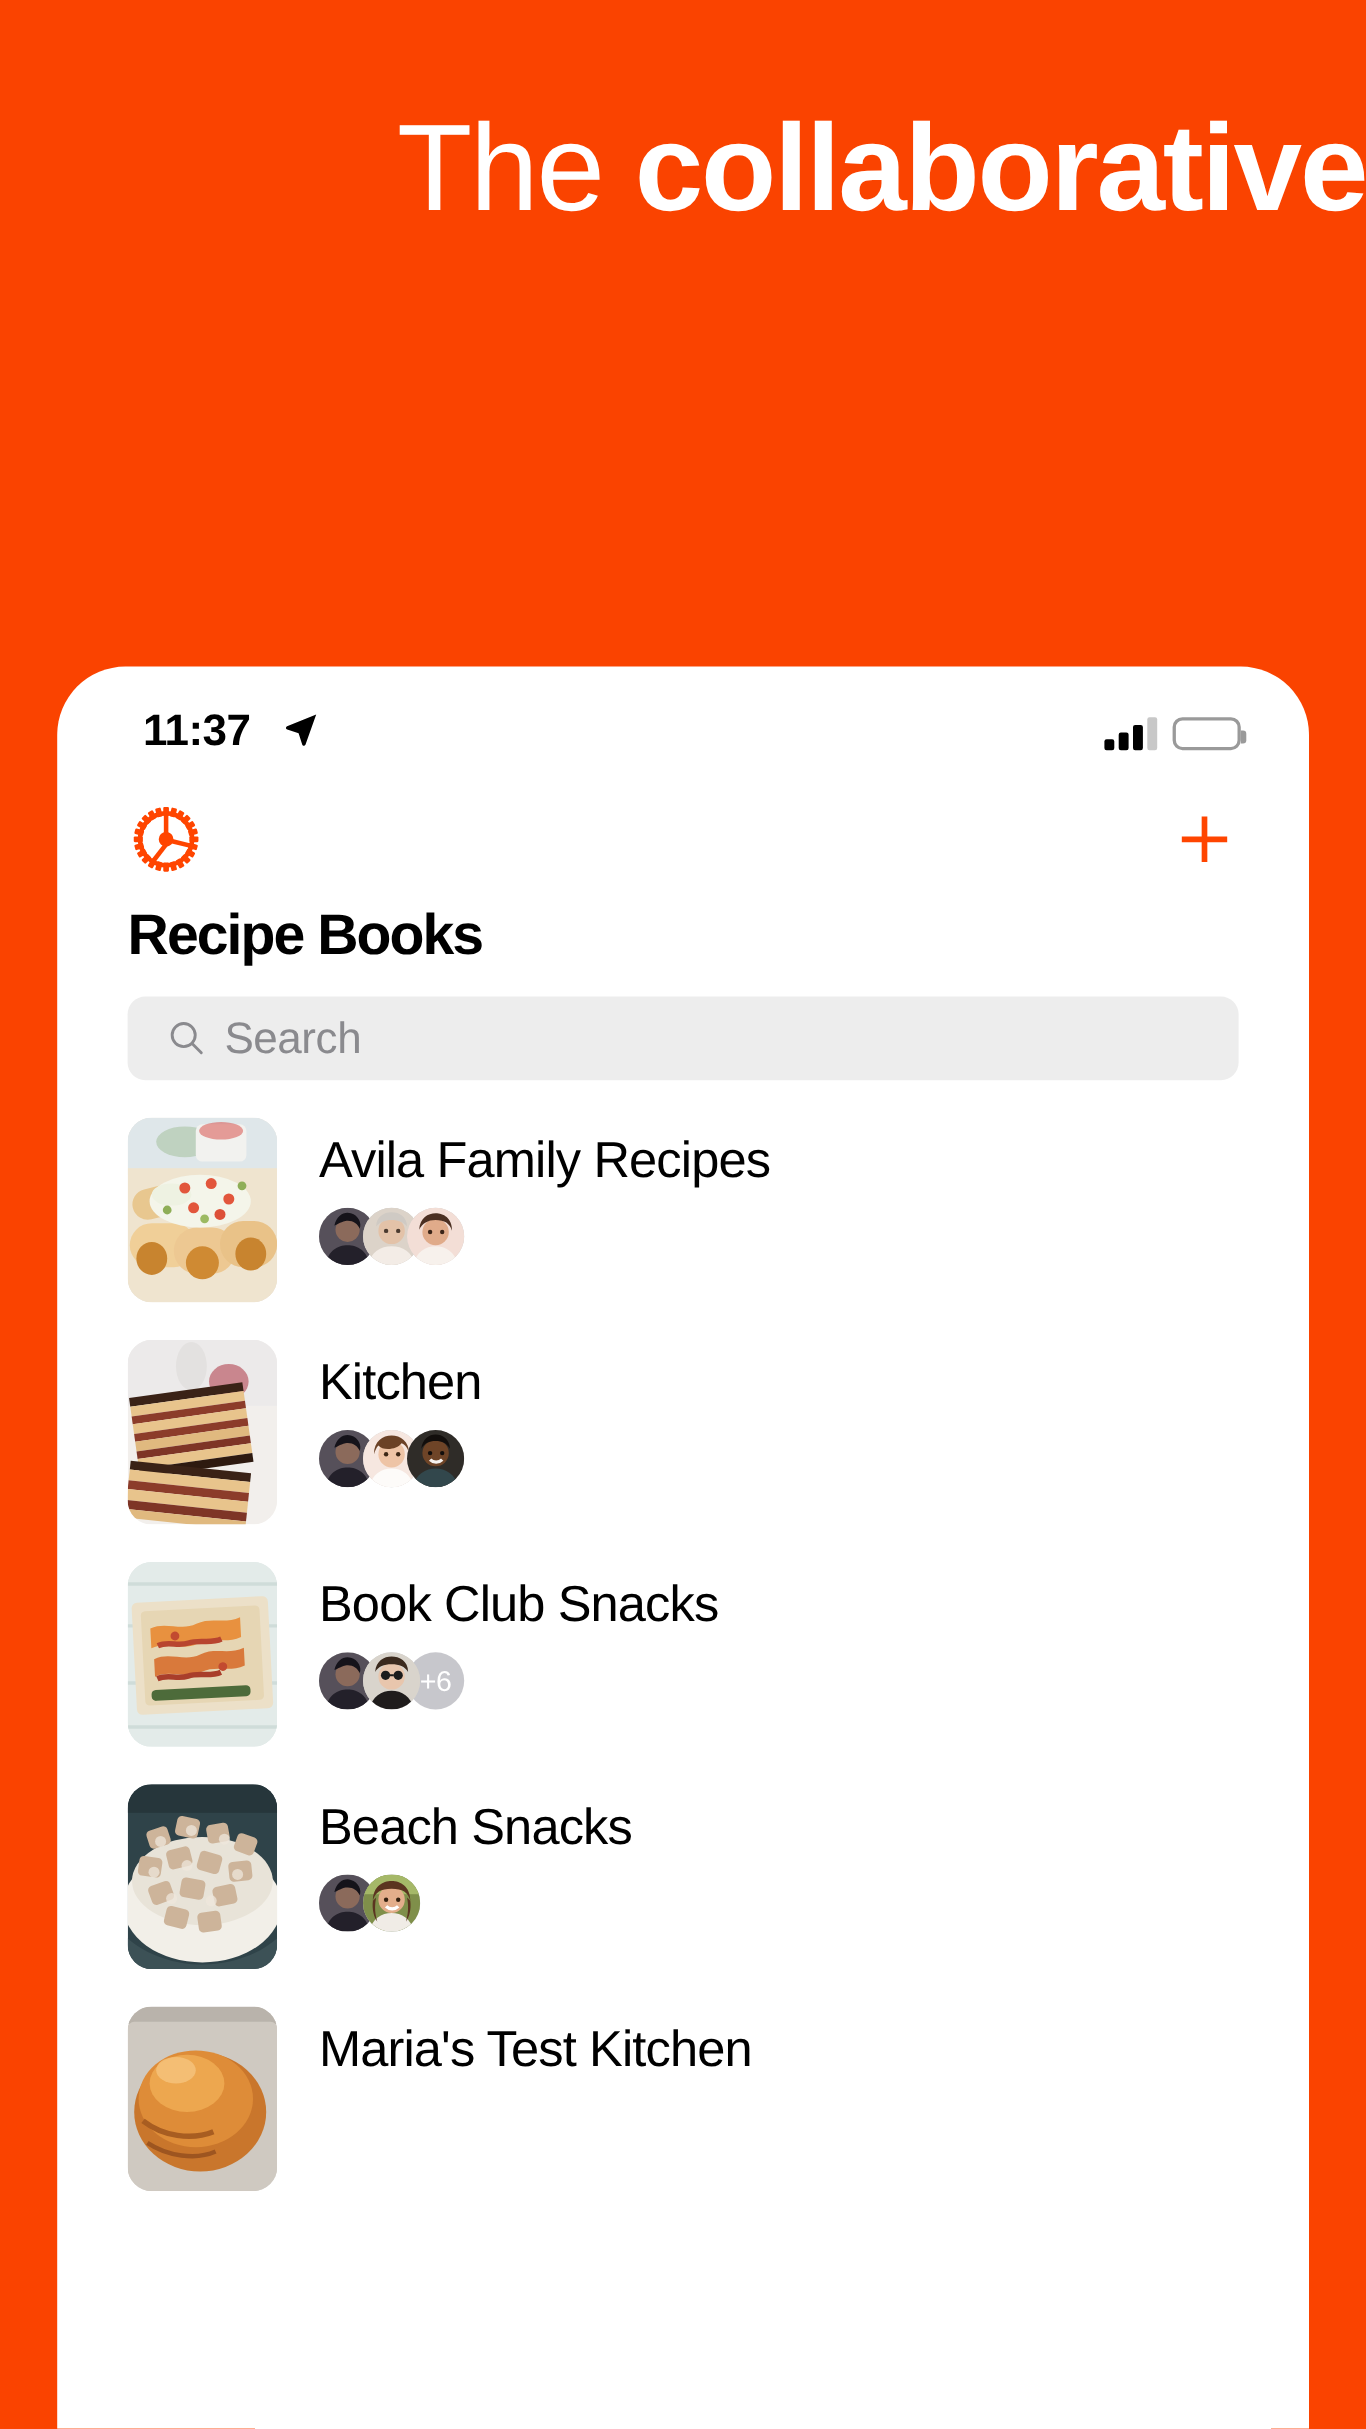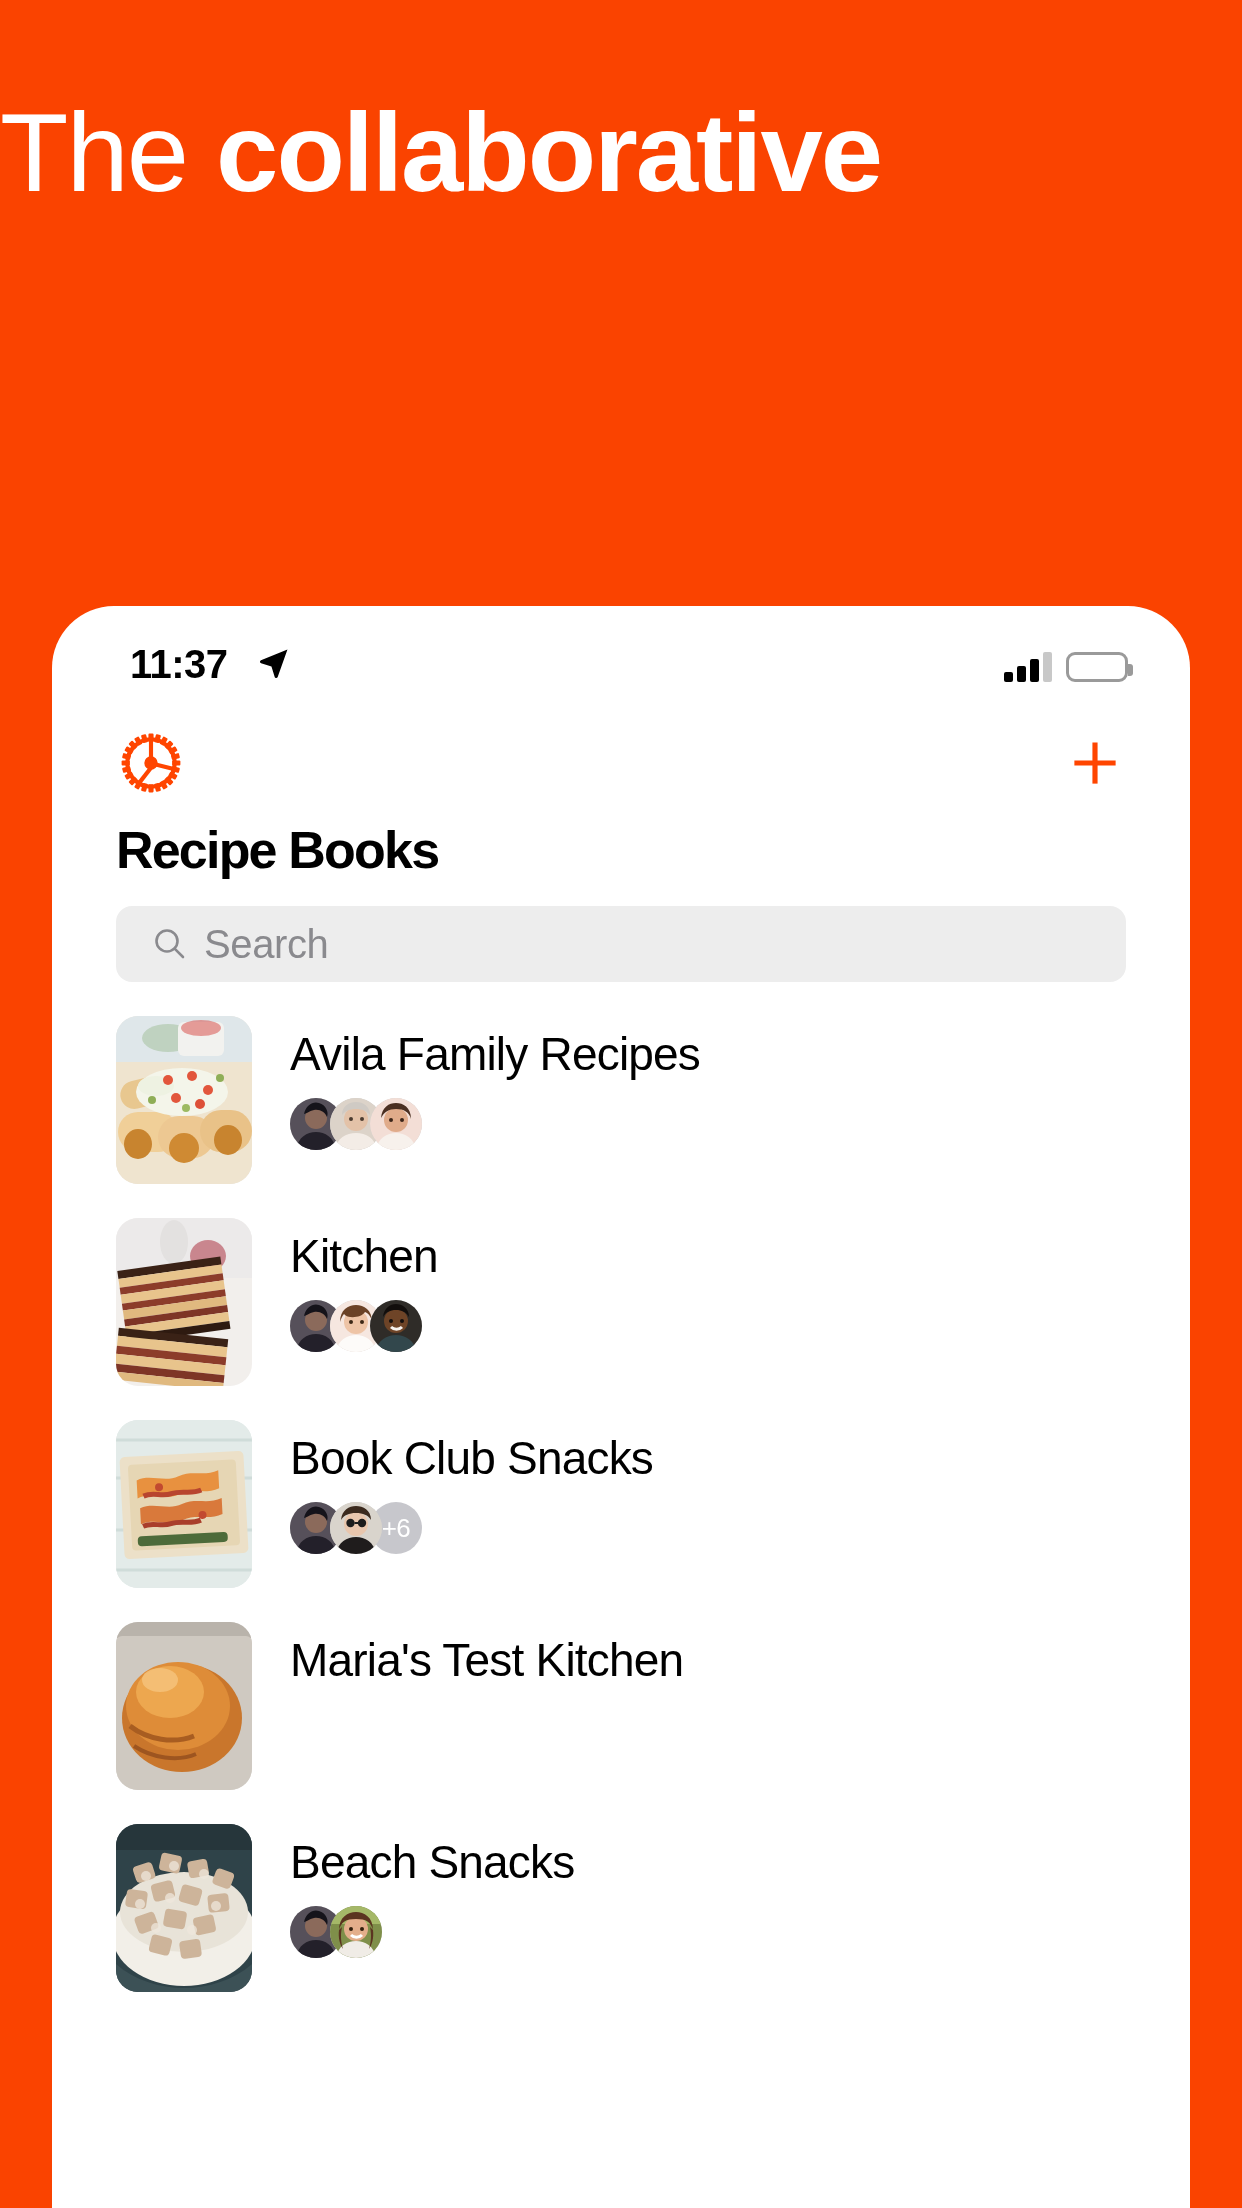--- a/index.html
+++ b/index.html
@@ -13,21 +13,21 @@
     position:relative;
     width:1242px; height:2208px;
     background:#FA4300;
     overflow:hidden;
   }
 
   
   .headline {
     position:absolute;
     top:96px; left:0; right:0;
-    text-align:left;
+    text-align:right;
     color:#FFFFFF;
     line-height:1.02;
     letter-spacing:-2px;
   }
   .hl-line { display:block; white-space:nowrap; }
   .hl-line1 { font-size:112px; }
   .hl-line2 { font-size:112px; font-weight:300; }
   .hl-light { font-weight:300; }
   .hl-bold  { font-weight:700; }
 
@@ -468,39 +468,20 @@
                 </svg>
             </span>
             <span class="avatar-more">+6</span>
           </div>
         </div>
       </div>
 
       <div class="row">
         <div class="thumb">
           <svg class="thumb-img" viewBox="0 0 136 168" preserveAspectRatio="none">
-            <rect width="136" height="168" fill="#d8d3cd"></rect>
-            <rect x="0" y="0" width="136" height="16" fill="#b9b3ab"></rect>
-            <rect x="0" y="14" width="136" height="154" rx="6" fill="#cfc9c1"></rect>
-            <ellipse cx="66" cy="96" rx="60" ry="54" fill="#c9762c"></ellipse>
-            <ellipse cx="62" cy="84" rx="52" ry="44" fill="#de8c38"></ellipse>
-            <ellipse cx="54" cy="70" rx="34" ry="26" fill="#eda74f"></ellipse>
-            <ellipse cx="44" cy="58" rx="18" ry="12" fill="#f4c27a" opacity=".85"></ellipse>
-            <path d="M14 104c18 14 44 18 64 10" stroke="#a85d21" stroke-width="5" fill="none"></path>
-            <path d="M18 124c18 12 44 16 62 8" stroke="#9d5520" stroke-width="4" fill="none"></path>
-          </svg>
-        </div>
-        <div class="row-body">
-          <div class="row-title">Maria's Test Kitchen</div>
-        </div>
-      </div>
-
-      <div class="row">
-        <div class="thumb">
-          <svg class="thumb-img" viewBox="0 0 136 168" preserveAspectRatio="none">
             <rect width="136" height="168" fill="#2f4349"></rect>
             <rect y="0" width="136" height="26" fill="#26363b"></rect>
             <ellipse cx="68" cy="110" rx="72" ry="52" fill="#f2efe8"></ellipse>
             <ellipse cx="68" cy="88" rx="64" ry="40" fill="#e8e3d8"></ellipse>
             <g fill="#cdb49a">
               <rect x="18" y="40" width="20" height="17" rx="4" transform="rotate(-18 28 48)"></rect>
               <rect x="44" y="30" width="21" height="18" rx="4" transform="rotate(12 54 39)"></rect>
               <rect x="72" y="36" width="20" height="17" rx="4" transform="rotate(-10 82 44)"></rect>
               <rect x="98" y="46" width="19" height="17" rx="4" transform="rotate(20 107 54)"></rect>
               <rect x="10" y="66" width="21" height="18" rx="4" transform="rotate(8 20 75)"></rect>
@@ -547,15 +528,34 @@
                   <path d="M9 24c-1 8 1 15 4 19-3-10-2-17-1-22zM43 24c1 8-1 15-4 19 3-10 2-17 1-22z" fill="#5b3420"></path>
                   <circle cx="21" cy="23" r="2" fill="#33200f"></circle>
                   <circle cx="32" cy="23" r="2" fill="#33200f"></circle>
                   <path d="M21 29c3 3 8 3 11 0" stroke="#fff" stroke-width="3" fill="none"></path>
                 </svg>
             </span>
           </div>
         </div>
       </div>
 
+      <div class="row">
+        <div class="thumb">
+          <svg class="thumb-img" viewBox="0 0 136 168" preserveAspectRatio="none">
+            <rect width="136" height="168" fill="#d8d3cd"></rect>
+            <rect x="0" y="0" width="136" height="16" fill="#b9b3ab"></rect>
+            <rect x="0" y="14" width="136" height="154" rx="6" fill="#cfc9c1"></rect>
+            <ellipse cx="66" cy="96" rx="60" ry="54" fill="#c9762c"></ellipse>
+            <ellipse cx="62" cy="84" rx="52" ry="44" fill="#de8c38"></ellipse>
+            <ellipse cx="54" cy="70" rx="34" ry="26" fill="#eda74f"></ellipse>
+            <ellipse cx="44" cy="58" rx="18" ry="12" fill="#f4c27a" opacity=".85"></ellipse>
+            <path d="M14 104c18 14 44 18 64 10" stroke="#a85d21" stroke-width="5" fill="none"></path>
+            <path d="M18 124c18 12 44 16 62 8" stroke="#9d5520" stroke-width="4" fill="none"></path>
+          </svg>
+        </div>
+        <div class="row-body">
+          <div class="row-title">Maria's Test Kitchen</div>
+        </div>
+      </div>
+
     </div>
   </div>
 </div>
 
 </body></html>

